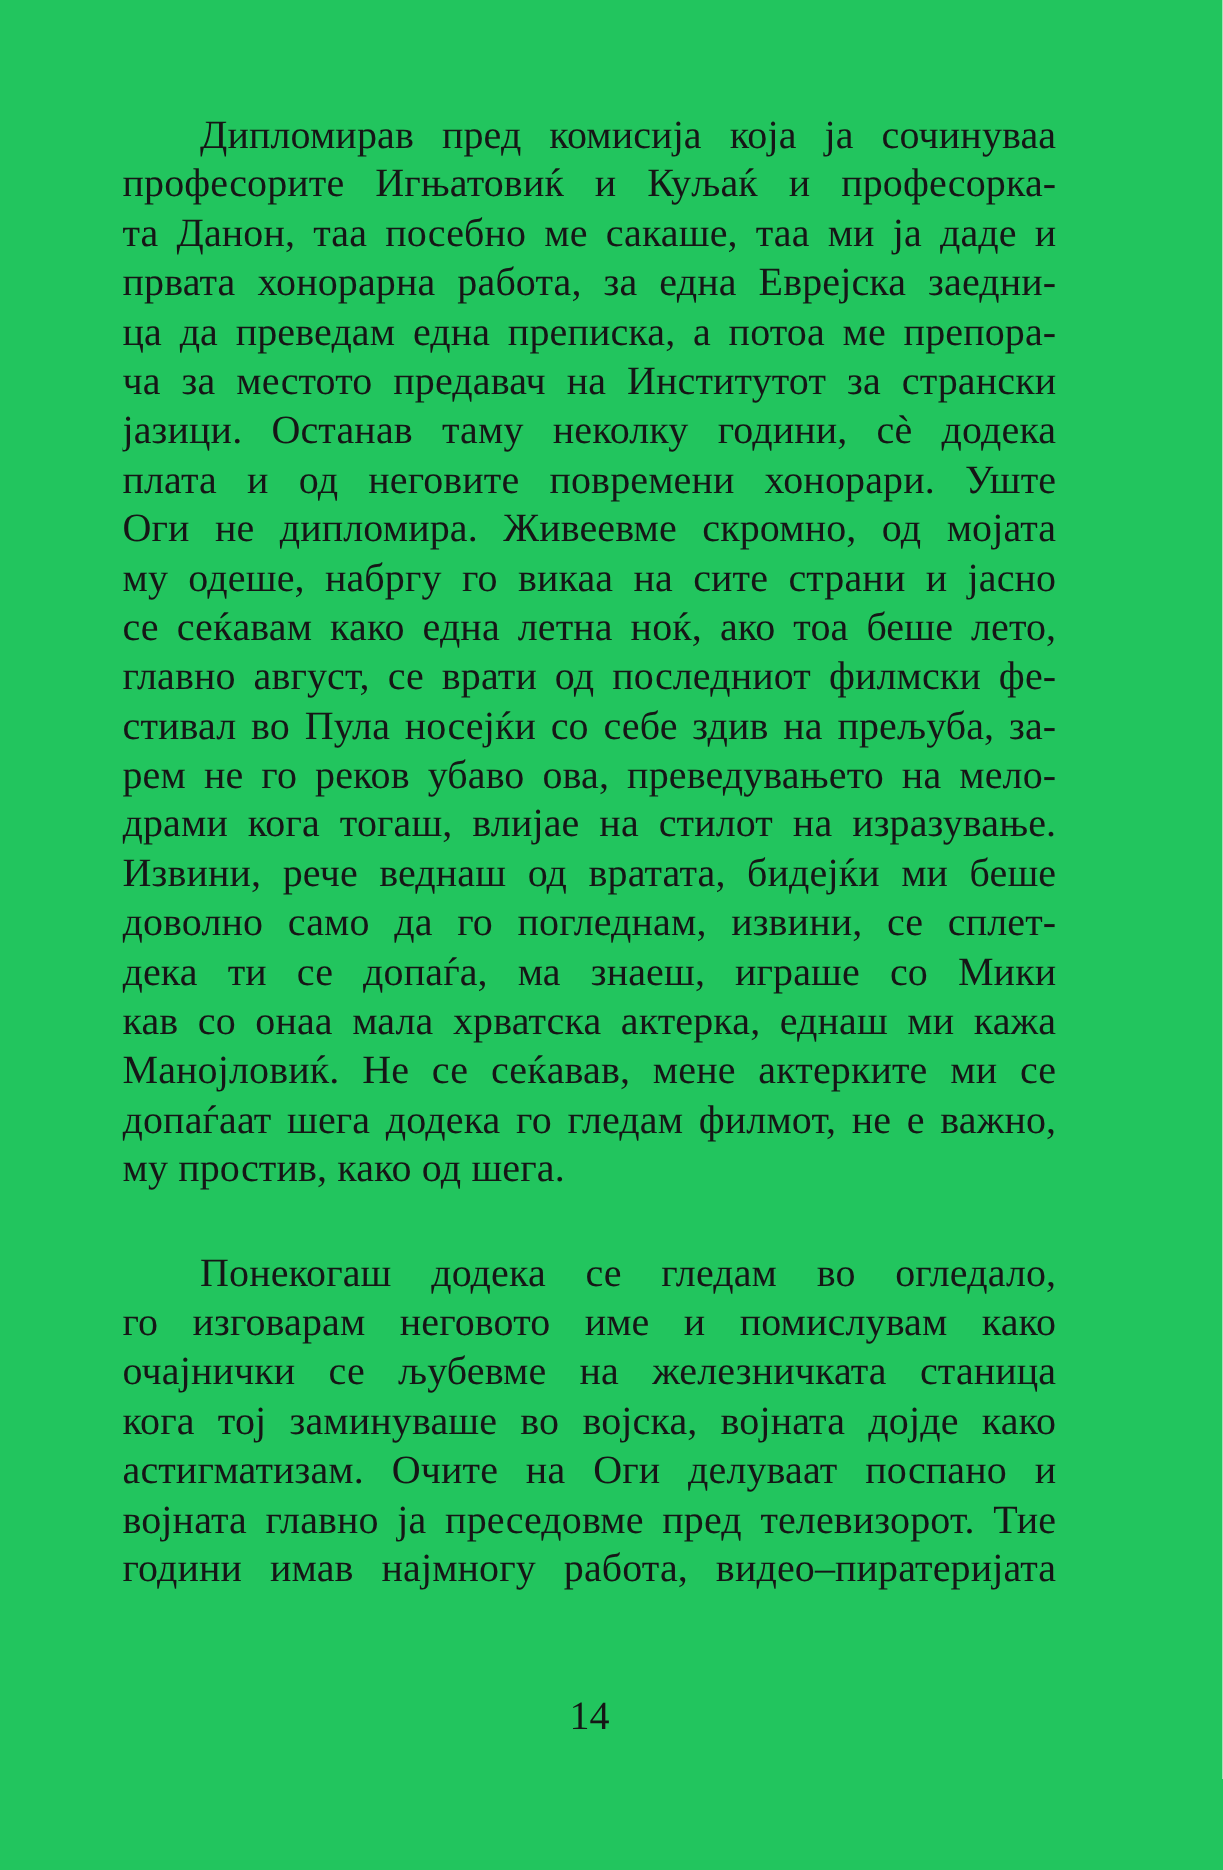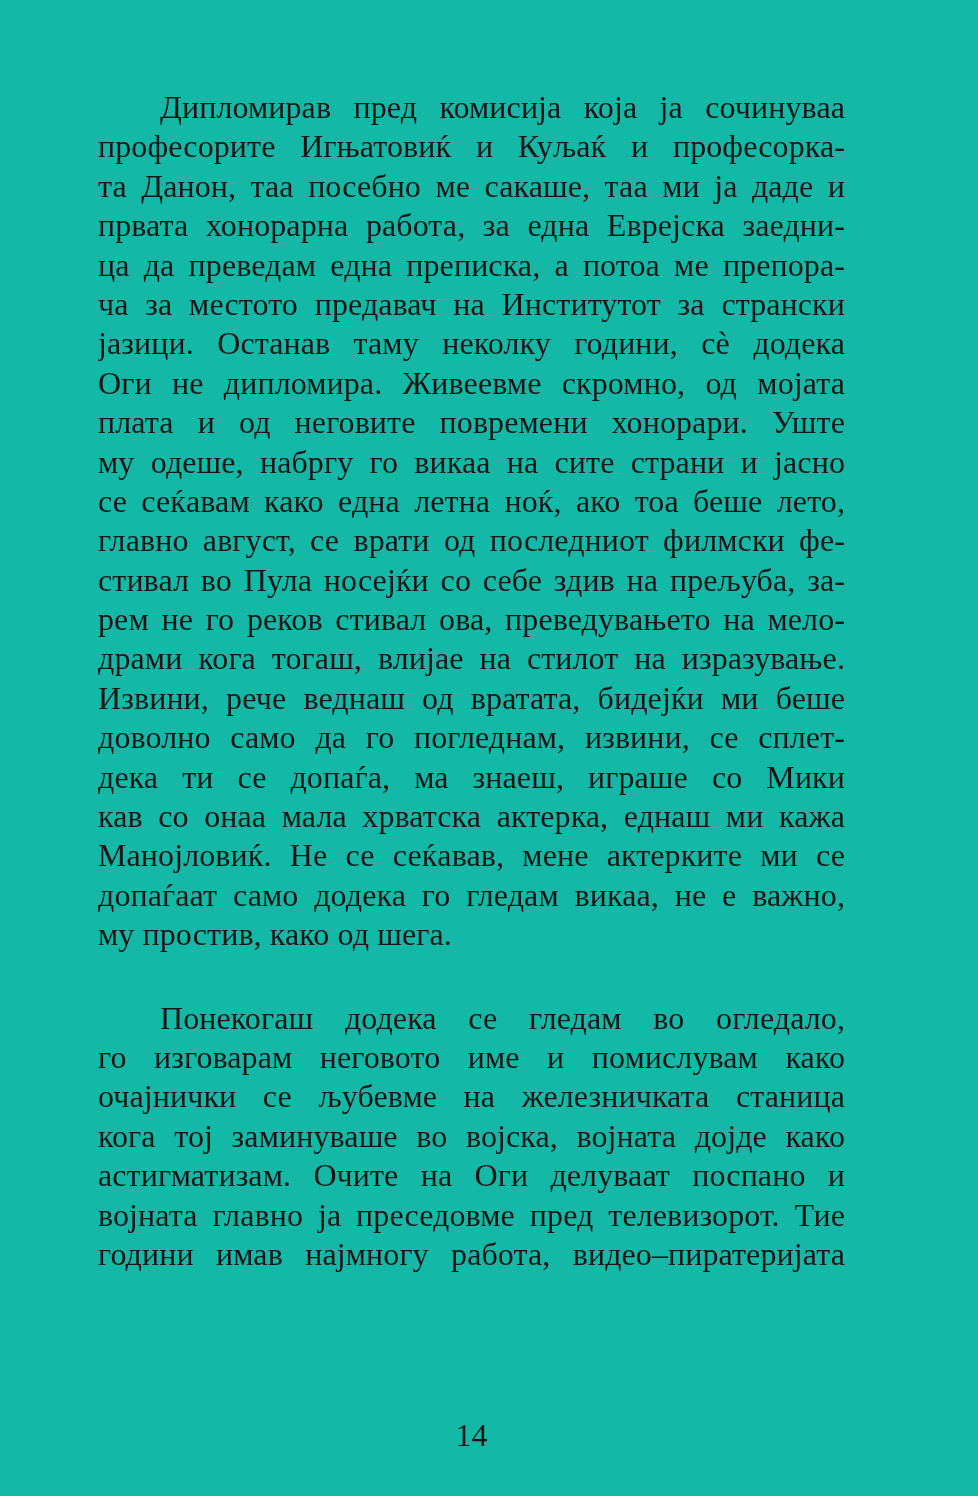--- a/index.html
+++ b/index.html
@@ -4,21 +4,21 @@
 <style>
   html, body {
     margin: 0;
     padding: 0;
     background: #ffffff;
   }
   .book-page {
     position: relative;
     width: 978px;
     height: 1496px;
-    background: #14b8a6;
+    background: #22c55e;
     overflow: hidden;
     font-family: "Liberation Serif", "DejaVu Serif", serif;
     color: #161616;
   }
   .page-text {
     position: absolute;
     top: 88px;
     left: 98px;
     width: 747px;
     font-size: 32px;
@@ -34,21 +34,21 @@
     overflow: hidden;
     height: 39.4px;
   }
   .line.first { text-indent: 62px; }
   .line.last {
     text-align: left;
     text-align-last: left;
   }
   .page-number {
     position: absolute;
-    top: 1415px;
+    top: 1352px;
     left: 98px;
     width: 747px;
     text-align: center;
     font-size: 32px;
     line-height: 40px;
   }
 </style>
 </head>
 <body>
 
@@ -57,34 +57,34 @@
   <div class="page-text">
 
     <div class="paragraph">
       <div class="line first">Дипломирав пред комисија која ја сочинуваа</div>
       <div class="line">професорите Игњатовиќ и Куљаќ и професорка-</div>
       <div class="line">та Данон, таа посебно ме сакаше, таа ми ја даде и</div>
       <div class="line">првата хонорарна работа, за една Еврејска заедни-</div>
       <div class="line">ца да преведам една преписка, а потоа ме препора-</div>
       <div class="line">ча за местото предавач на Институтот за странски</div>
       <div class="line">јазици. Останав таму неколку години, сѐ додека</div>
+      <div class="line">плата и од неговите повремени хонорари. Уште</div>
       <div class="line">Оги не дипломира. Живеевме скромно, од мојата</div>
-      <div class="line">плата и од неговите повремени хонорари. Уште</div>
       <div class="line">му одеше, набргу го викаа на сите страни и јасно</div>
       <div class="line">се сеќавам како една летна ноќ, ако тоа беше лето,</div>
       <div class="line">главно август, се врати од последниот филмски фе-</div>
       <div class="line">стивал во Пула носејќи со себе здив на прељуба, за-</div>
-      <div class="line">рем не го реков стивал ова, преведувањето на мело-</div>
+      <div class="line">рем не го реков убаво ова, преведувањето на мело-</div>
       <div class="line">драми кога тогаш, влијае на стилот на изразување.</div>
       <div class="line">Извини, рече веднаш од вратата, бидејќи ми беше</div>
       <div class="line">доволно само да го погледнам, извини, се сплет-</div>
       <div class="line">дека ти се допаѓа, ма знаеш, играше со Мики</div>
       <div class="line">кав со онаа мала хрватска актерка, еднаш ми кажа</div>
       <div class="line">Манојловиќ. Не се сеќавав, мене актерките ми се</div>
-      <div class="line">допаѓаат само додека го гледам викаа, не е важно,</div>
+      <div class="line">допаѓаат шега додека го гледам филмот, не е важно,</div>
       <div class="line last">му простив, како од шега.</div>
     </div>
 
     <div class="paragraph">
       <div class="line first">Понекогаш додека се гледам во огледало,</div>
       <div class="line">го изговарам неговото име и помислувам како</div>
       <div class="line">очајнички се љубевме на железничката станица</div>
       <div class="line">кога тој заминуваше во војска, војната дојде како</div>
       <div class="line">астигматизам. Очите на Оги делуваат поспано и</div>
       <div class="line">војната главно ја преседовме пред телевизорот. Тие</div>

